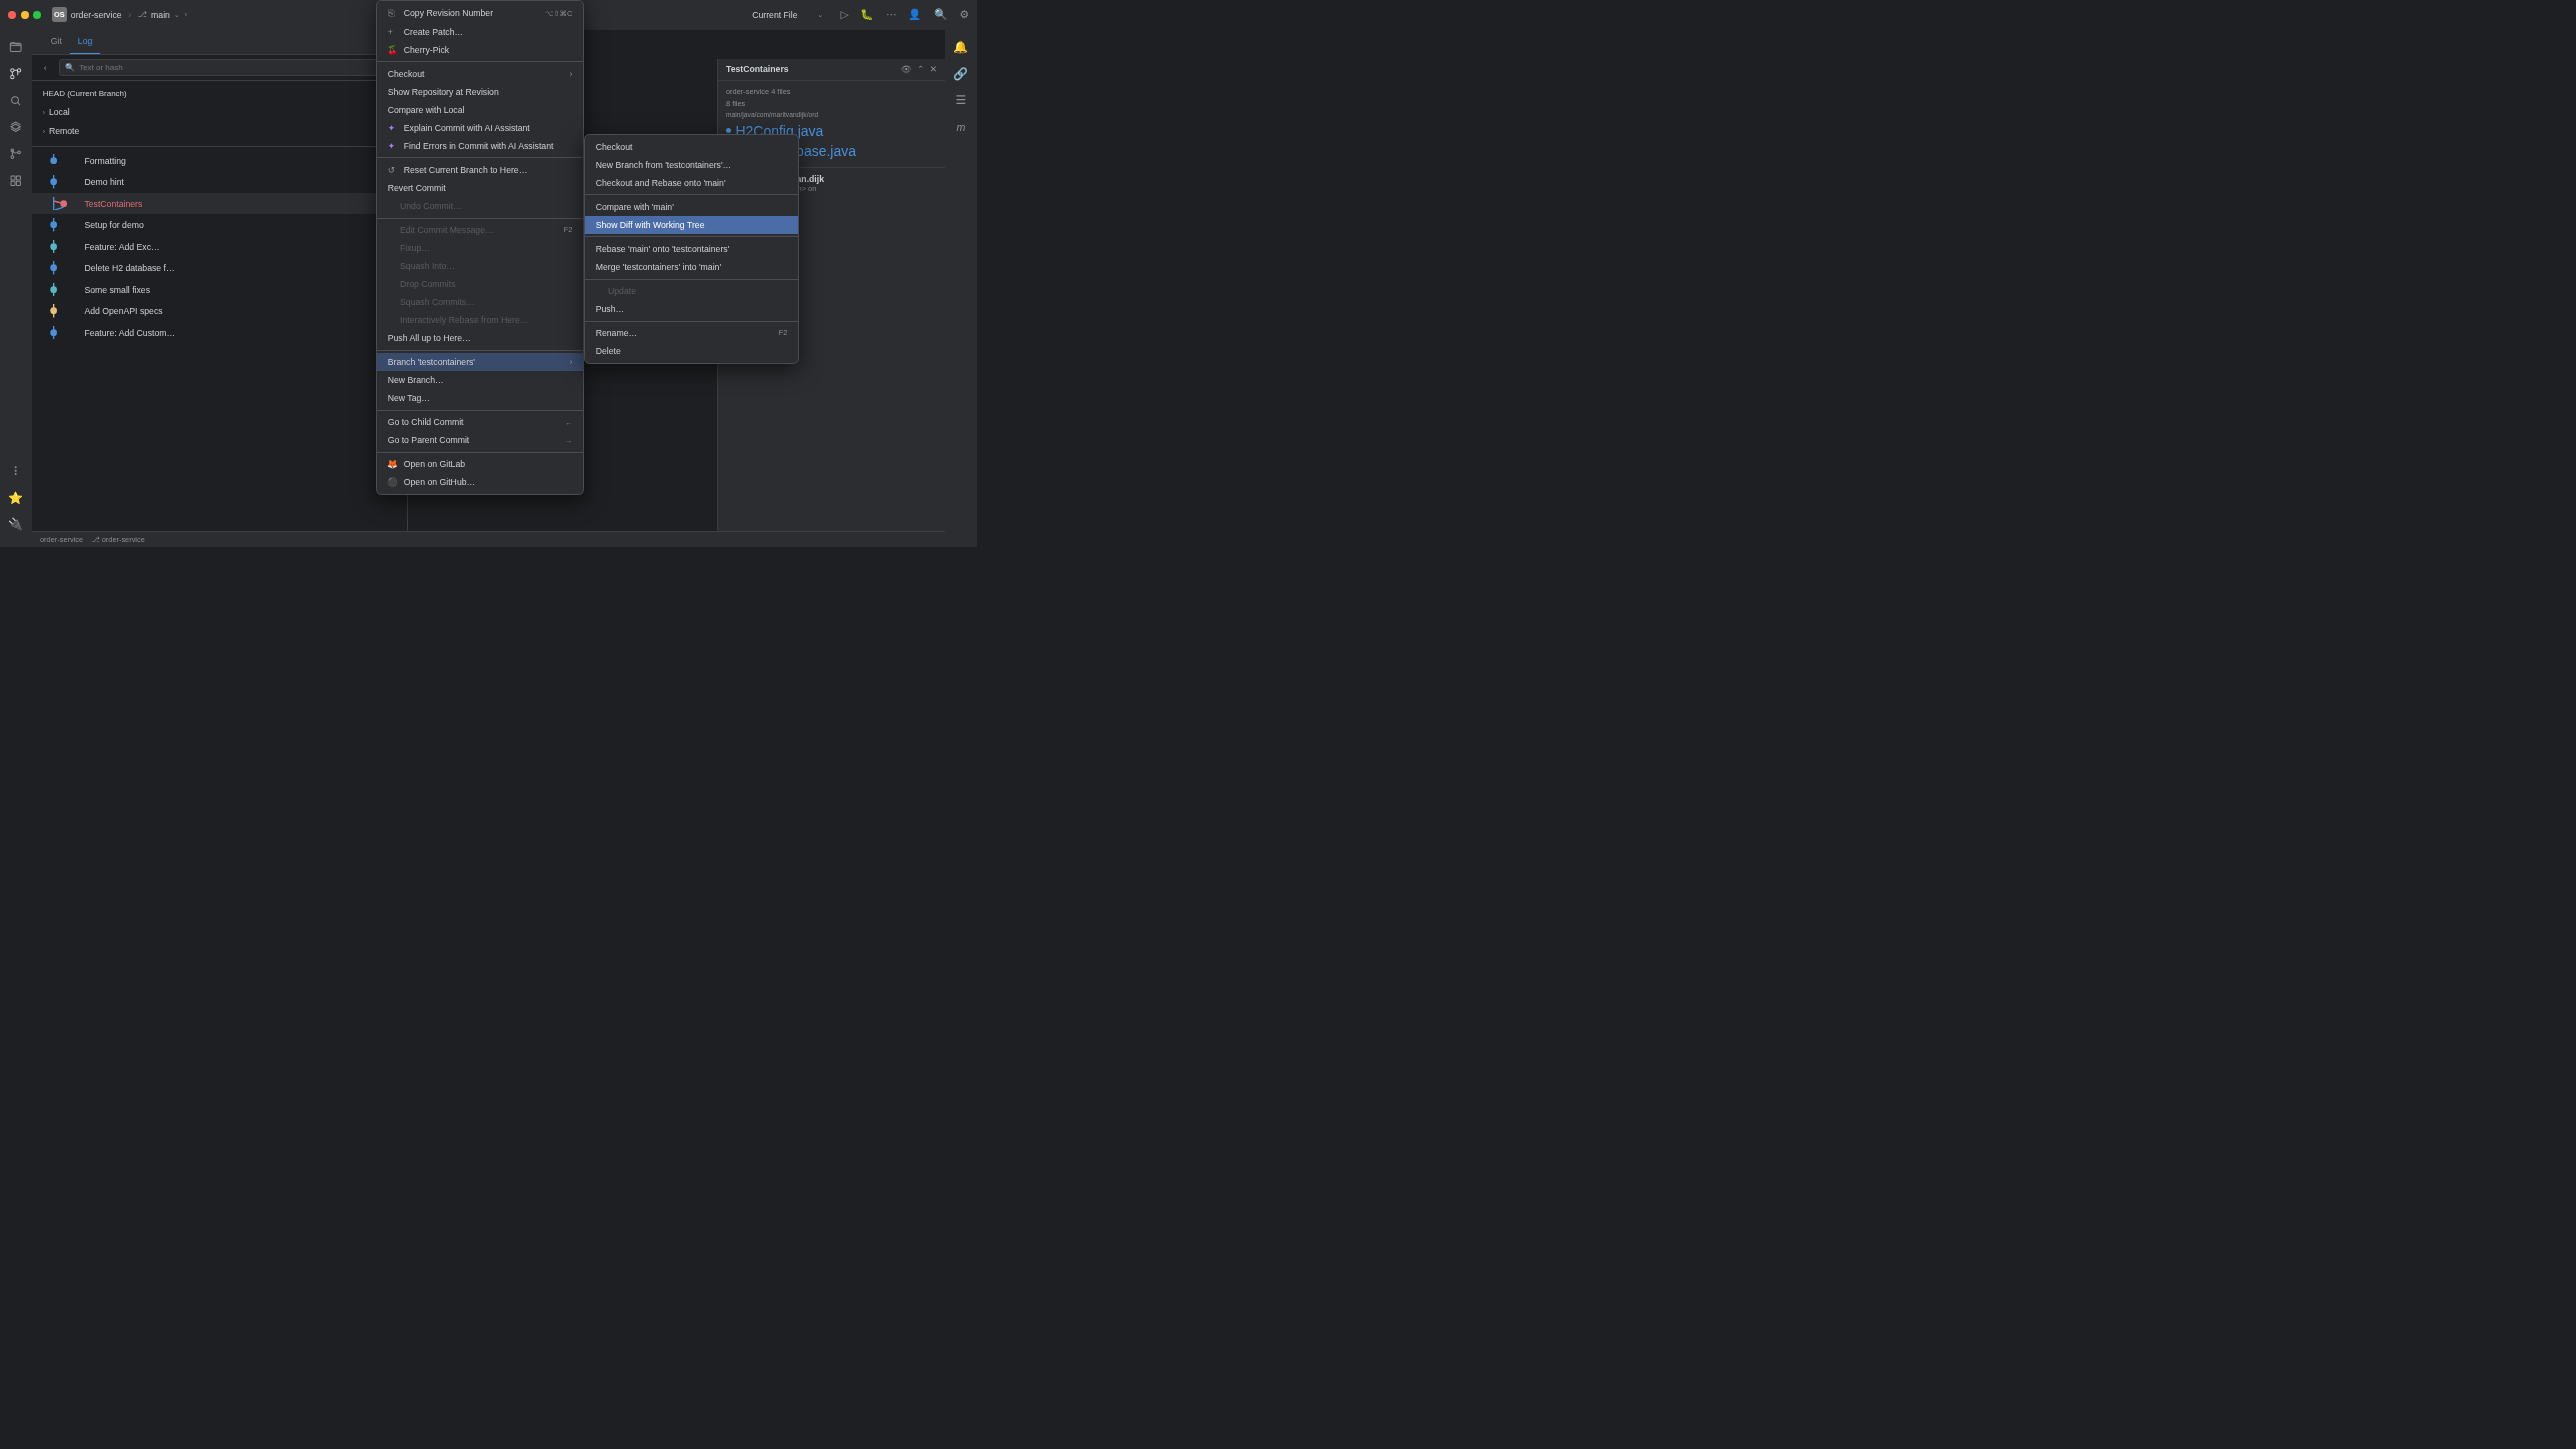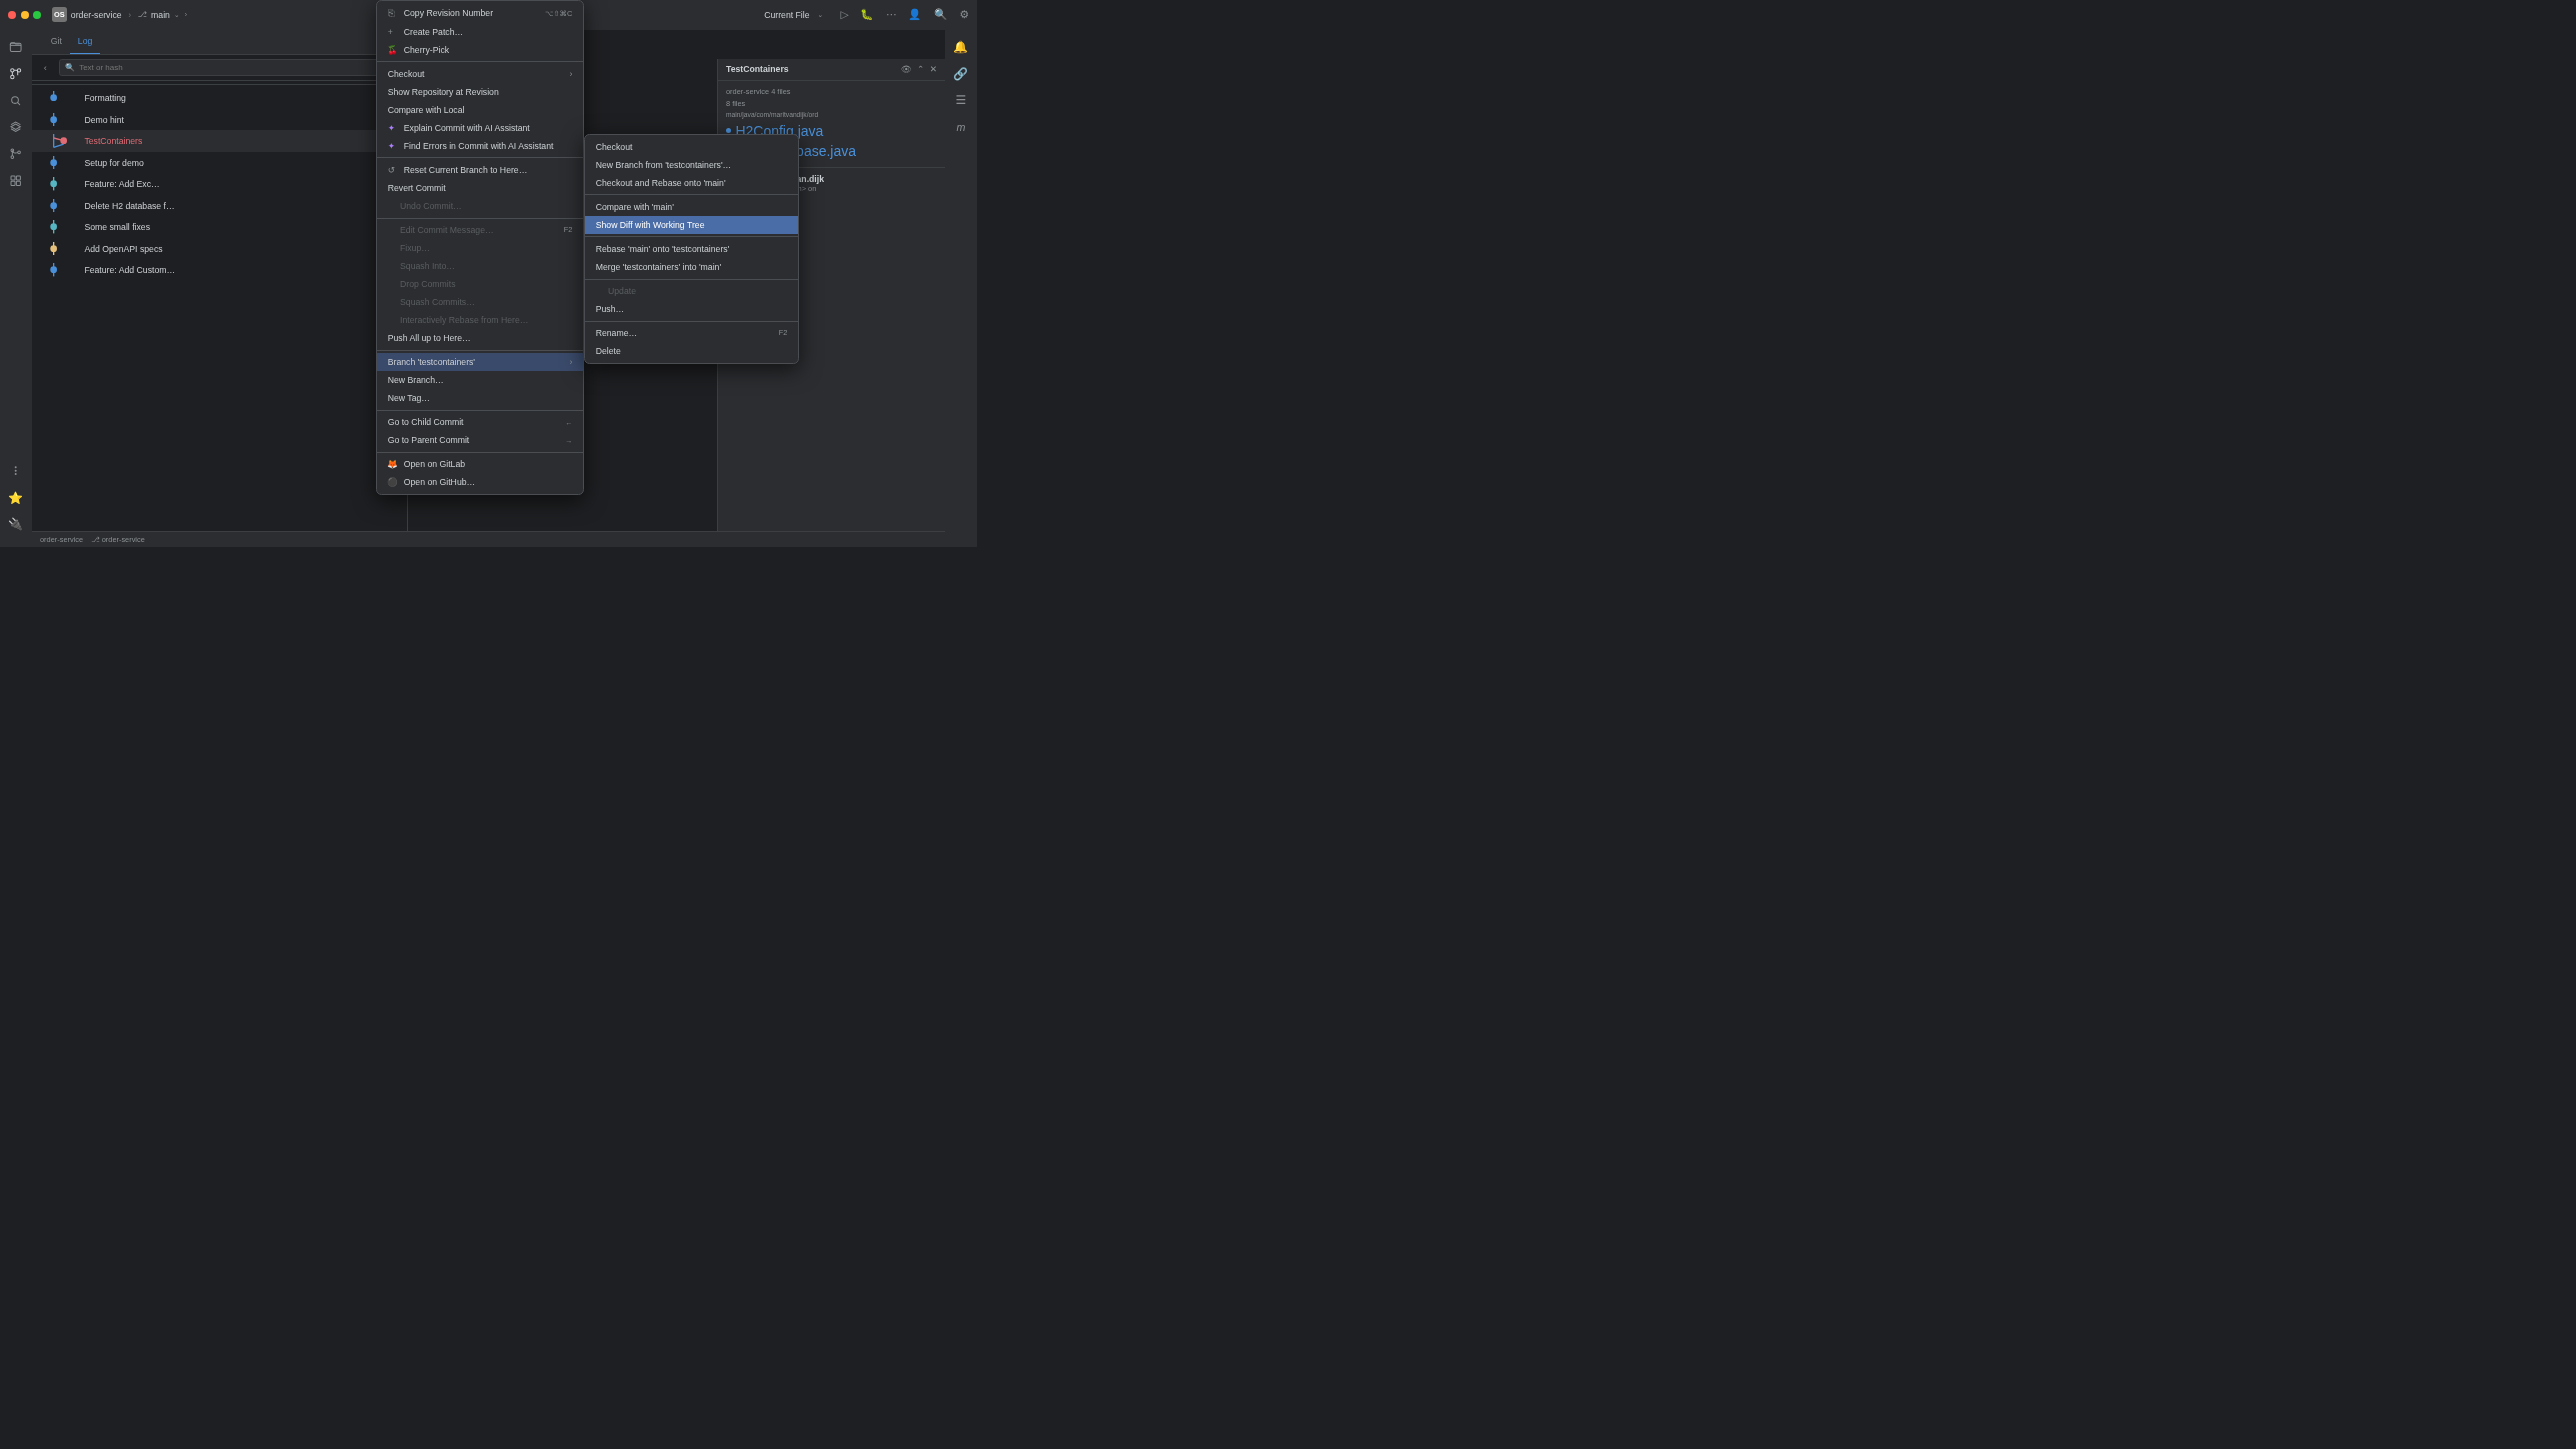--- a/index.html
+++ b/index.html
@@ -58,21 +58,21 @@
       display: flex;
       align-items: center;
       gap: 12px;
     }
     .titlebar-right-item {
       color: #8b8f93;
       font-size: 10.7px;
       cursor: pointer;
     }
     .current-file-btn {
-      display: flex; align-items: center; gap: 8px;
+      display: flex; align-items: center; gap: 20px;
       color: #cdd1d5; font-size: 8.7px;
       padding: 2px 5.4px;
       border-radius: 2.7px;
     }
 
     
     .left-sidebar {
       position: absolute;
       top: 29.5px; left: 0; bottom: 0;
       width: 32px;
@@ -480,20 +480,39 @@
     <div class="panel-toolbar">
       <div class="toolbar-icon">‹</div>
       <div class="search-box">
         <span class="search-icon">🔍</span>
         <input class="search-input" readonly="" placeholder="Text or hash" style="">
         <span class="search-suffix">.*</span>
         <span class="search-suffix">Cc</span>
       </div>
     </div>
 
+    <div class="branch-list">
+      <div class="branch-group">
+        <div class="branch-group-item">
+          <span style="font-size:8px;color:#cdd1d5;">HEAD (Current Branch)</span>
+        </div>
+      </div>
+      <div class="branch-group">
+        <div class="branch-group-item">
+          <span class="branch-expand">›</span>
+          <span>Local</span>
+        </div>
+      </div>
+      <div class="branch-group">
+        <div class="branch-group-item">
+          <span class="branch-expand">›</span>
+          <span>Remote</span>
+        </div>
+      </div>
+    </div>
     <div class="branch-divider"></div>
 
     <div class="commits-area">
       <div class="commit-row">
         <div class="commit-graph">
           <svg width="34" height="13.4" viewBox="0 0 50 20">
               <circle cx="20" cy="10" r="5" fill="#4a90d9"></circle>
               <line x1="20" y1="0" x2="20" y2="8" stroke="#4a90d9" stroke-width="2"></line>
             </svg>
         </div>

